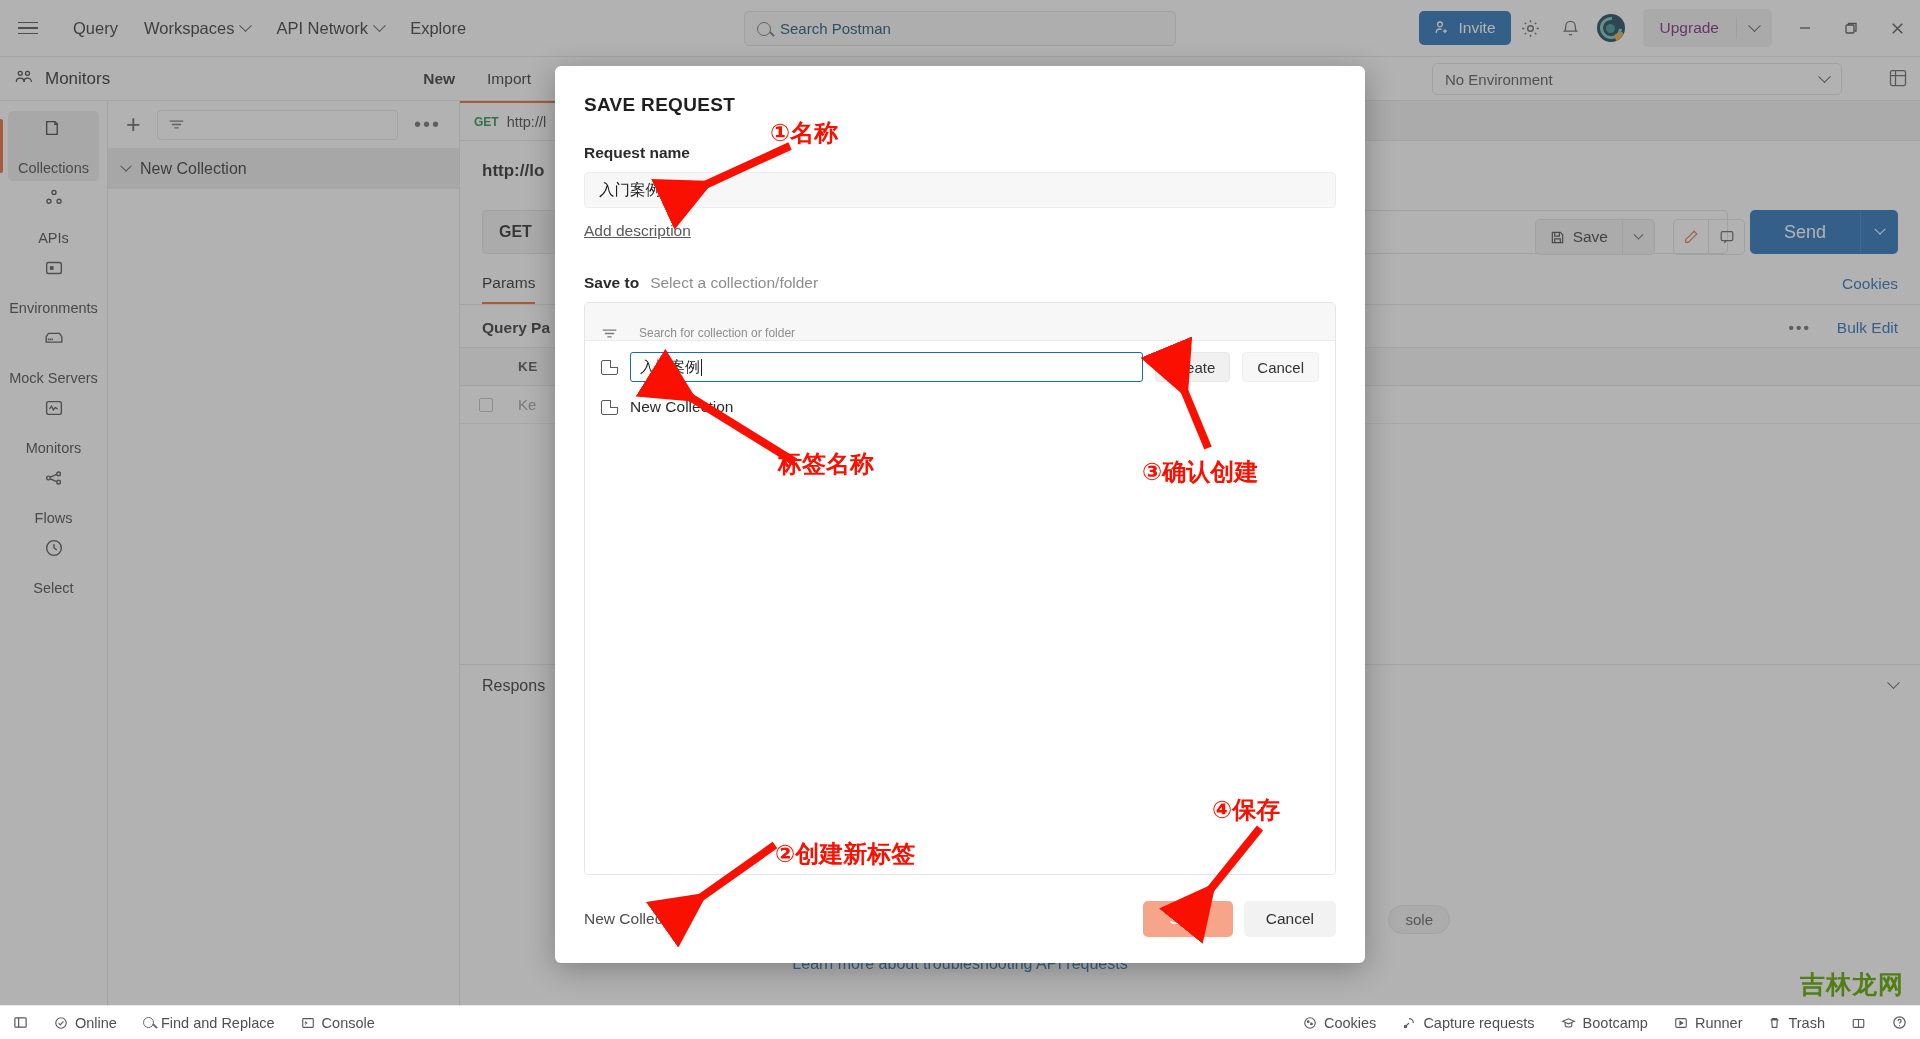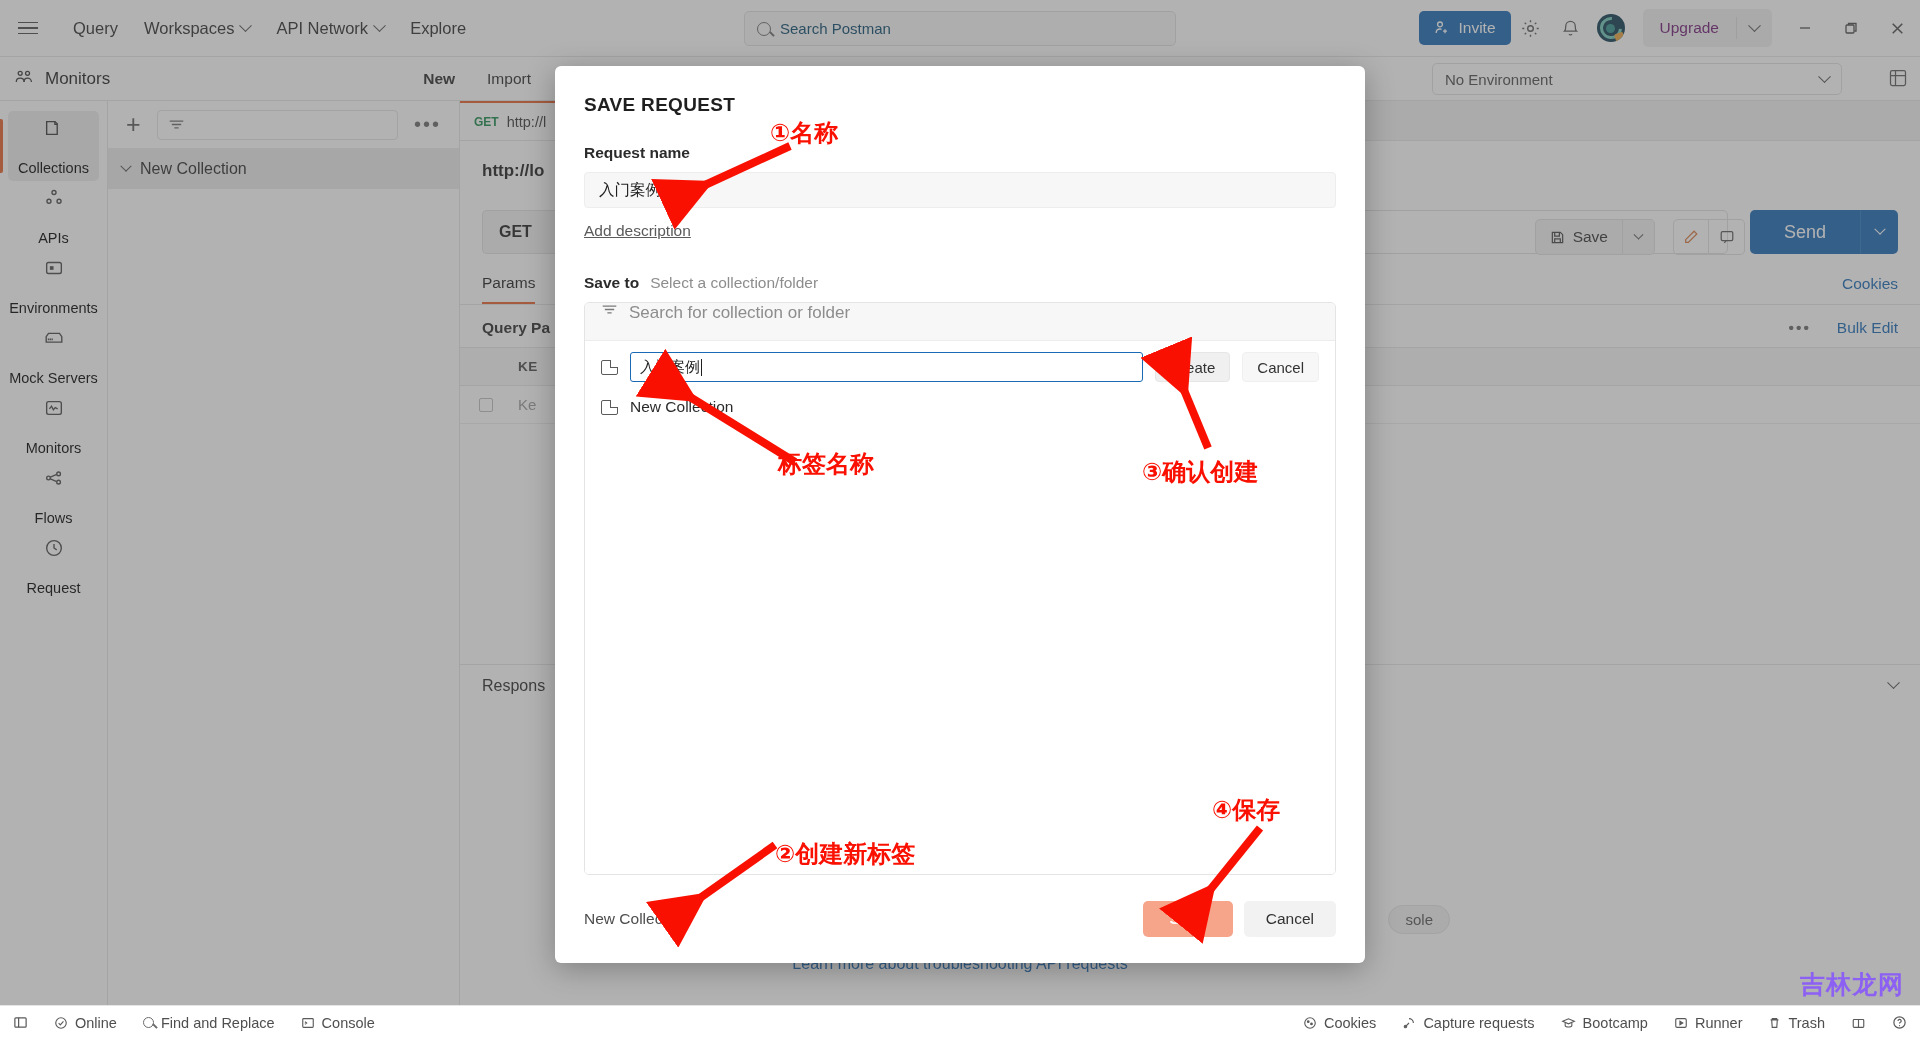--- a/index.html
+++ b/index.html
@@ -76,21 +76,21 @@
     position:absolute; right:78px; top:6px; width:410px; height:32px; border:1px solid #e1e1e1;
     border-radius:5px; display:flex; align-items:center; justify-content:space-between;
     padding:0 12px; font-size:15px; color:#4d4d4d; cursor:pointer; background:#fff;
   }
   .env-layers { position:absolute; right:12px; top:11px; cursor:pointer; }
 
   
   .bodyrow { display:flex; height:calc(1039px - 57px - 44px - 34px); }
   .railbar { width:108px; background:#fff; border-right:1px solid #e6e6e6; padding-top:10px; }
   .rail-item { height:70px; display:flex; flex-direction:column; align-items:center; justify-content:center;
-               gap:21px; font-size:14.5px; color:#000000; cursor:pointer; position:relative; }
+               gap:21px; font-size:14.5px; color:#404040; cursor:pointer; position:relative; }
   .rail-item.active { background:#ededed; border-radius:5px; margin:0 8px; }
   .rail-item.active::before{content:'';position:absolute;left:-8px;top:8px;bottom:8px;width:3px;background:#e8622c;border-radius:0 2px 2px 0;}
 
   .listpane { width:352px; background:#fff; border-right:1px solid #e6e6e6; }
   .list-tools { height:48px; display:flex; align-items:center; gap:16px; padding:0 18px; border-bottom:1px solid #ededed;}
   .plus { font-size:25px; color:#5c5c5c; line-height:1; cursor:pointer; }
   .filter-box { flex:1; height:30px; border:1px solid #e3e3e3; border-radius:4px; display:flex; align-items:center; padding:0 10px; cursor:text;}
   .dots { font-size:20px; letter-spacing:2px; color:#6a6a6a; cursor:pointer; }
   .coll-row { height:40px; background:#ececec; display:flex; align-items:center; gap:10px; padding-left:14px;
               font-size:16px; color:#2b2b2b; cursor:pointer; }
@@ -143,21 +143,21 @@
   .troubleshoot { position:absolute; left:50%; transform:translateX(-50%); top:955px;
                   color:#1a69b5; font-size:16px; cursor:pointer; }
   .console-pill { position:absolute; right:470px; top:905px; background:#f3f3f3; border:1px solid #e3e3e3;
                   border-radius:16px; padding:5px 16px; font-size:15px; color:#555; cursor:pointer;}
 
   
   .statusbar { position:absolute; bottom:0; left:0; right:0; height:34px; background:#fff;
                border-top:1px solid #e6e6e6; display:flex; align-items:center; font-size:14.5px; color:#4f4f4f; z-index:45;}
   .sb-item { display:flex; align-items:center; gap:7px; padding:0 13px; cursor:pointer; white-space:nowrap;}
   .sb-right { margin-left:auto; display:flex; align-items:center; }
-  .watermark { position:absolute; right:16px; bottom:38px; color:#8b5cf6; font-size:25px; font-weight:700;
+  .watermark { position:absolute; right:16px; bottom:38px; color:#4d7c0f; font-size:25px; font-weight:700;
                letter-spacing:1px; z-index:60; opacity:.95; }
 
   
   .modal {
     position:absolute; left:555px; top:66px; width:810px; height:897px; background:#fff;
     border-radius:6px; box-shadow:0 6px 30px rgba(0,0,0,.28); z-index:50;
     display:flex; flex-direction:column; padding:28px 29px 0;
   }
   .modal-title { font-size:19px; font-weight:700; color:#1f1f1f; letter-spacing:.3px; margin-bottom:28px;}
   .field-label { font-size:15.5px; font-weight:700; color:#2b2b2b; margin-bottom:10px;}
@@ -167,21 +167,21 @@
   }
   .add-desc { margin-top:14px; font-size:15.5px; color:#5a5a5a; text-decoration:underline; cursor:pointer; width:fit-content;}
   .saveto-row { margin-top:34px; display:flex; align-items:center; gap:11px; }
   .saveto-lbl { font-size:15.5px; font-weight:700; color:#2b2b2b; }
   .saveto-ph { font-size:15.5px; color:#8d8d8d; }
   .picker {
     margin-top:10px; flex:1; border:1px solid #e4e4e4; border-radius:5px; overflow:hidden;
     display:flex; flex-direction:column; min-height:0;
   }
   .picker-search { height:38px; background:#f7f7f7; border-bottom:1px solid #ececec;
-      display:flex; align-items:flex-start; gap:11px; padding:0 16px; font-size:17px; color:#8d8d8d; cursor:text;}
+      display:flex; align-items:flex-end; gap:21px; padding:0 16px; font-size:12px; color:#8d8d8d; cursor:text;}
   .picker-list { flex:1; background:#fff; padding-top:6px; }
   .pl-row { height:40px; display:flex; align-items:center; gap:12px; padding:0 16px; }
   .new-coll-input {
     flex:1; height:30px; border:1.6px solid #1a69b5; border-radius:3px; background:#fff;
     display:flex; align-items:center; padding:0 9px; font-size:15px; color:#1f1f1f; cursor:text;
   }
   .caret-bar { width:1px; height:17px; background:#1f1f1f; margin-left:1px; animation:blink 1.05s step-end infinite;}
   @keyframes blink { 50% { opacity:0; } }
   .mini-btn { height:30px; padding:0 14px; background:#f0f0f0; border:1px solid #e6e6e6; border-radius:4px;
       display:flex; align-items:center; font-size:15px; color:#333; cursor:pointer; }
@@ -365,21 +365,21 @@
               <circle cx="17" cy="16.5" r="2"></circle>
             <path d="M8 11 15 8M8 13l7 3"></path>
           </svg>
           <span>Flows</span>
         </div>
         <div class="rail-item">
           <svg width="22" height="22" viewBox="0 0 24 24" fill="none" stroke="#4a4a4a" stroke-width="1.5">
             <circle cx="12" cy="12" r="8"></circle>
               <path d="M12 7.5V12l3 2"></path>
           </svg>
-          <span>Request</span>
+          <span>Select</span>
         </div>
       </div>
 
       <div class="listpane">
         <div class="list-tools">
           <span class="plus">+</span>
           <div class="filter-box">
             <svg width="17" height="13" viewBox="0 0 20 14" stroke="#6a6a6a" stroke-width="1.6">
               <path d="M2 3h16M4.5 7h11M7.5 11h5"></path>
             </svg>

